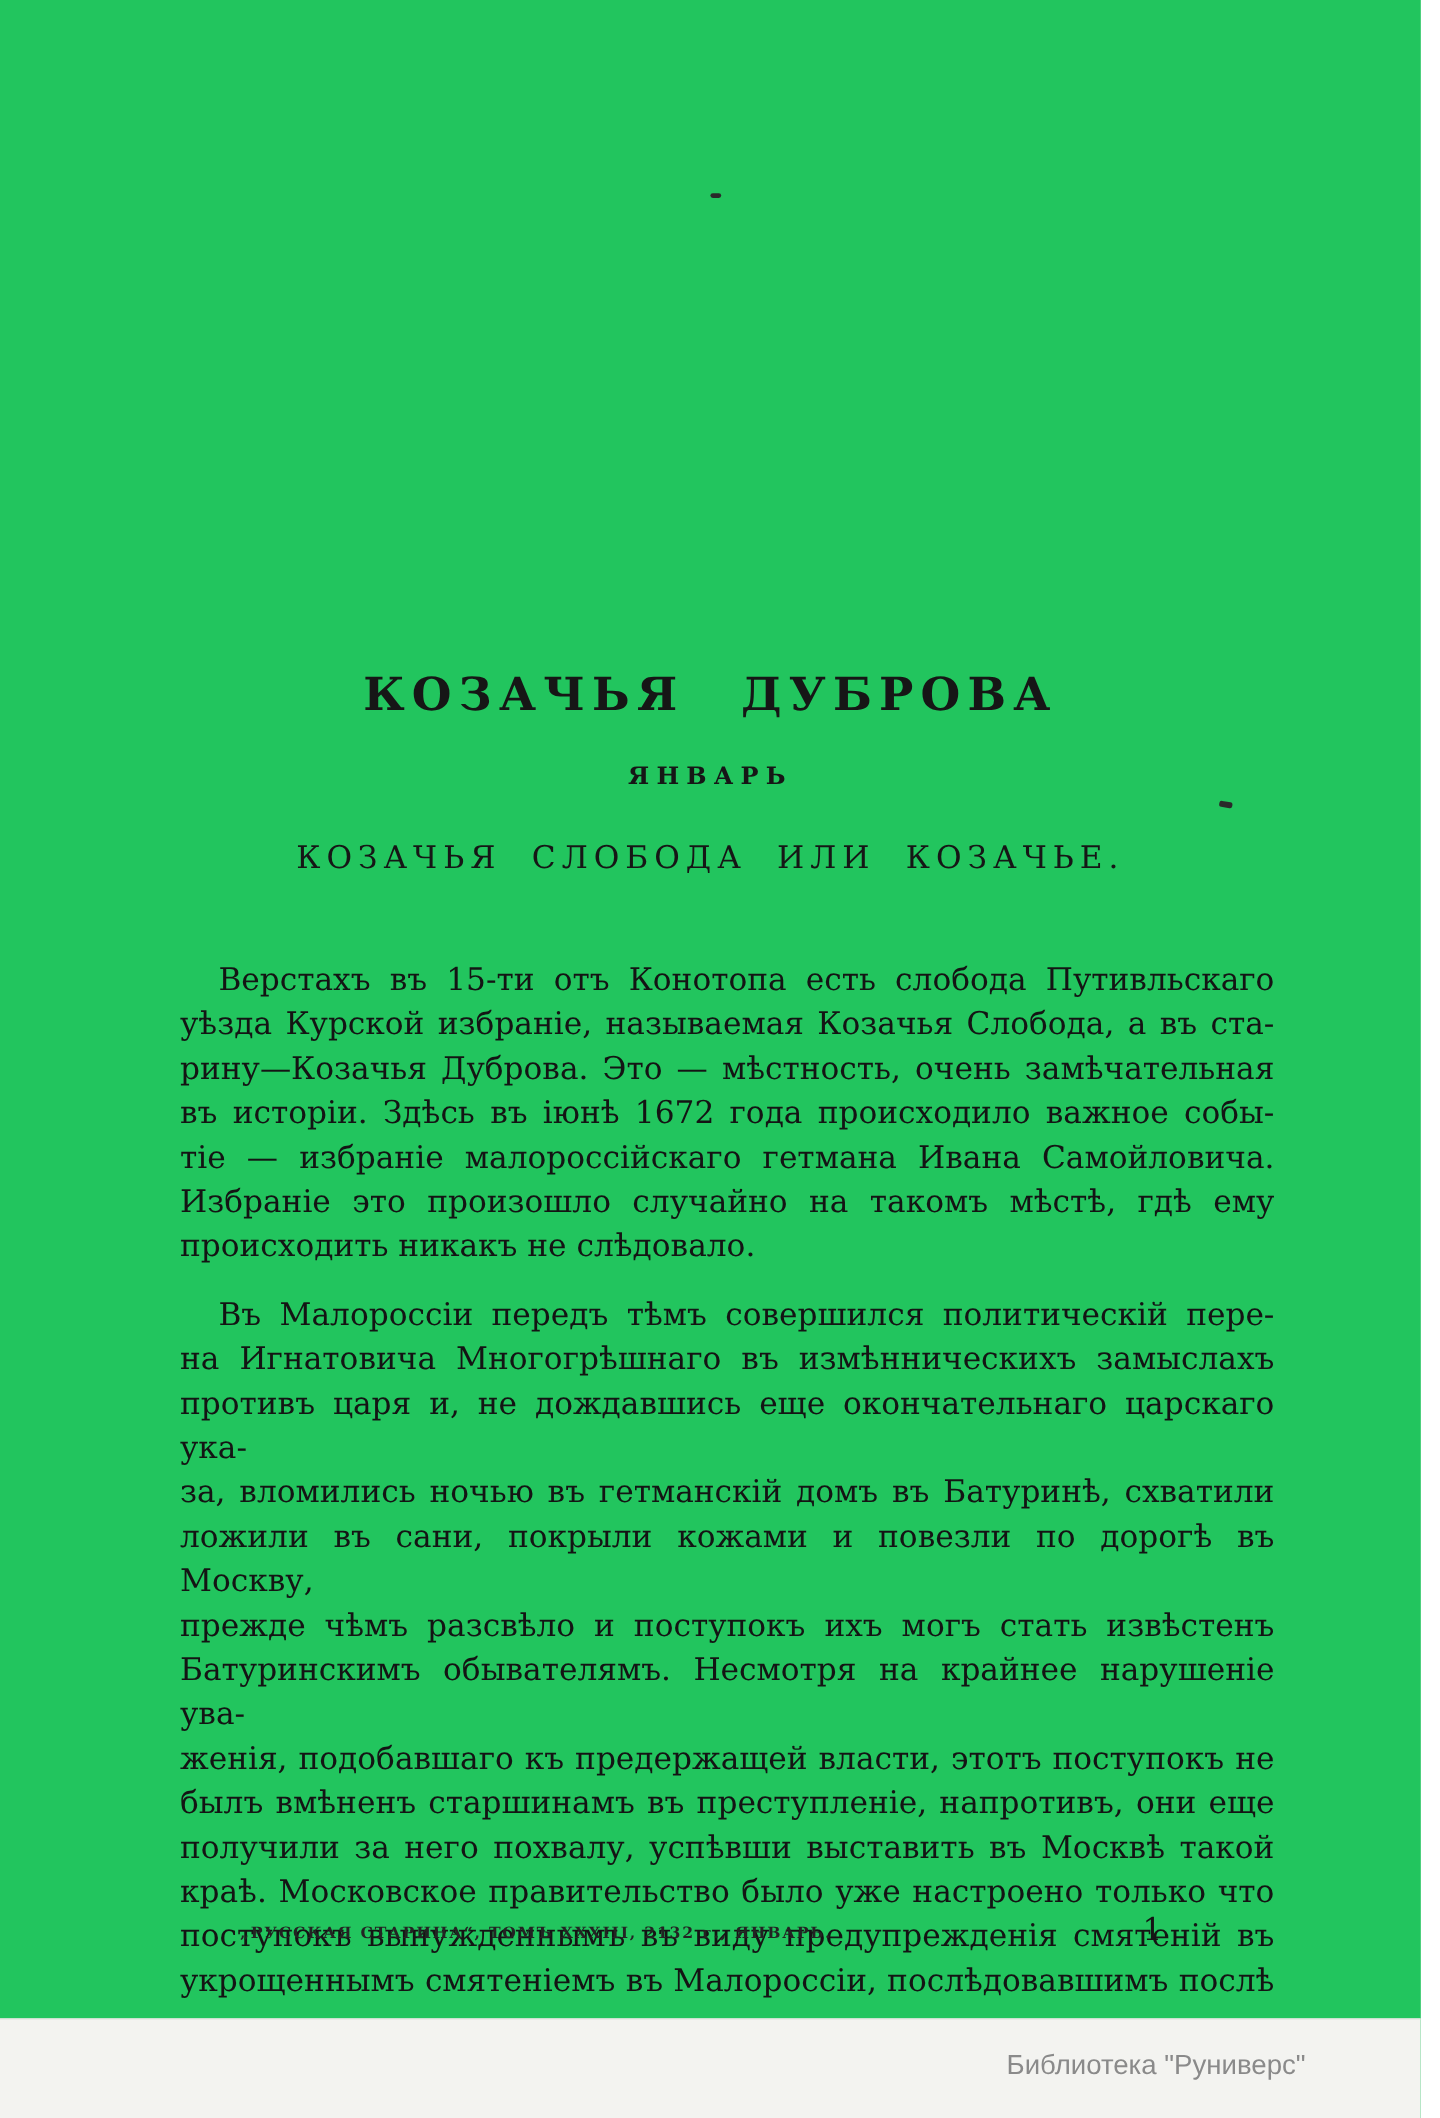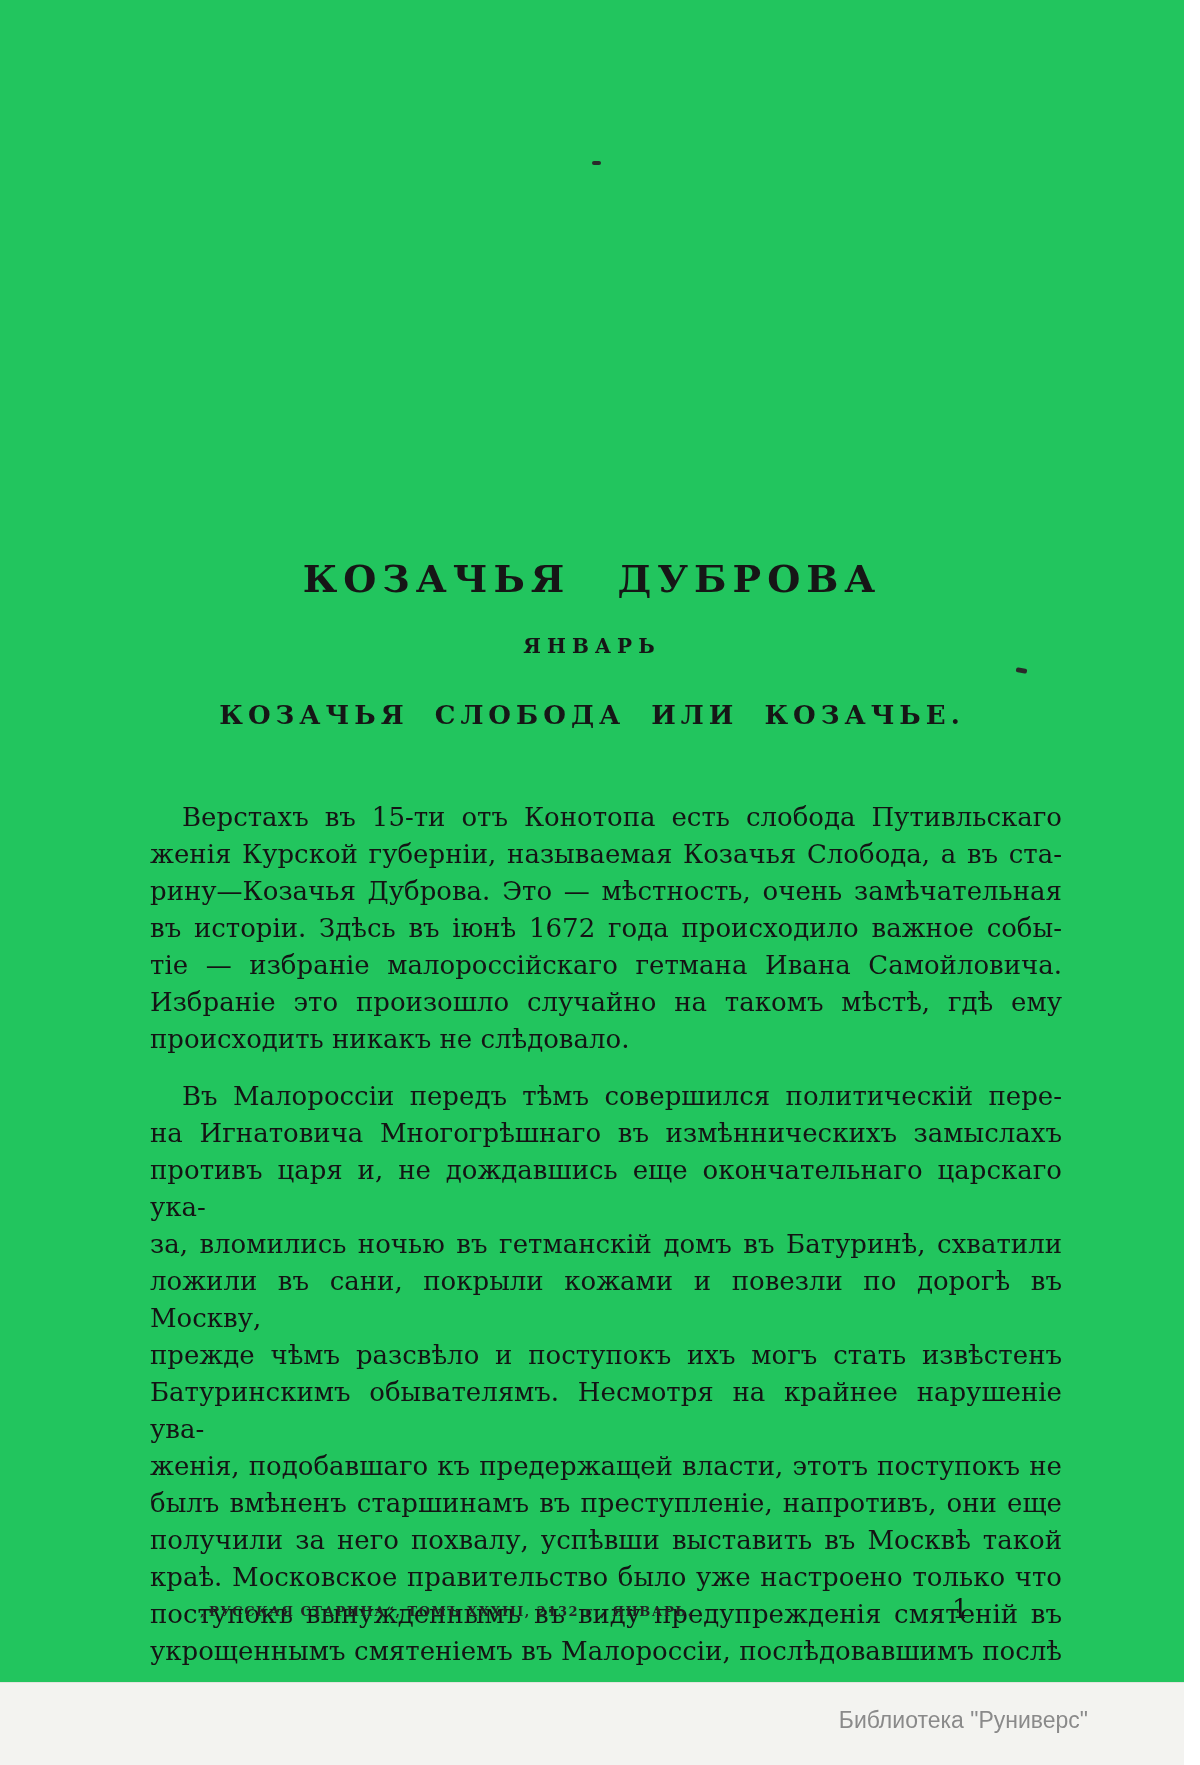--- a/index.html
+++ b/index.html
@@ -31,21 +31,21 @@
     font-weight: bold;
     letter-spacing: 6px;
     color: #161616;
   }
   .heading {
     position: absolute;
     top: 700px; left: 0; width: 100%;
     margin: 0;
     text-align: center;
     font-size: 26px;
-    font-weight: bold;
+    font-weight: normal;
     letter-spacing: 5px;
     word-spacing: 12px;
     color: #161616;
   }
   .body-text {
     position: absolute;
     top: 779px; left: 150px; width: 912px;
     font-size: 26px;
     line-height: 37px;
     color: #141414;
@@ -97,21 +97,21 @@
   <div class="speck speck-2"></div>
 
   <h1 class="title">КОЗАЧЬЯ ДУБРОВА</h1>
 
   <div class="subtitle">ЯНВАРЬ</div>
 
   <h2 class="heading">КОЗАЧЬЯ СЛОБОДА ИЛИ КОЗАЧЬЕ.</h2>
 
   <div class="body-text" id="body-lines">
       <div class="line indent">Верстахъ въ 15-ти отъ Конотопа есть слобода Путивльскаго</div>
-      <div class="line">женія Курской губерніи, называемая Козачья Слобода, а въ ста-</div>
+      <div class="line">уѣзда Курской избраніе, называемая Козачья Слобода, а въ ста-</div>
       <div class="line">рину—Козачья Дуброва. Это — мѣстность, очень замѣчательная</div>
       <div class="line">въ исторіи. Здѣсь въ іюнѣ 1672 года происходило важное собы-</div>
       <div class="line">тіе — избраніе малороссійскаго гетмана Ивана Самойловича.</div>
       <div class="line">Избраніе это произошло случайно на такомъ мѣстѣ, гдѣ ему</div>
       <div class="line no-just">происходить никакъ не слѣдовало.</div>
       <div class="line indent">Въ Малороссіи передъ тѣмъ совершился политическій пере-</div>
       <div class="line">на Игнатовича Многогрѣшнаго въ измѣнническихъ замыслахъ</div>
       <div class="line">противъ царя и, не дождавшись еще окончательнаго царскаго ука-</div>
       <div class="line">за, вломились ночью въ гетманскій домъ въ Батуринѣ, схватили</div>
       <div class="line">ложили въ сани, покрыли кожами и повезли по дорогѣ въ Москву,</div>

